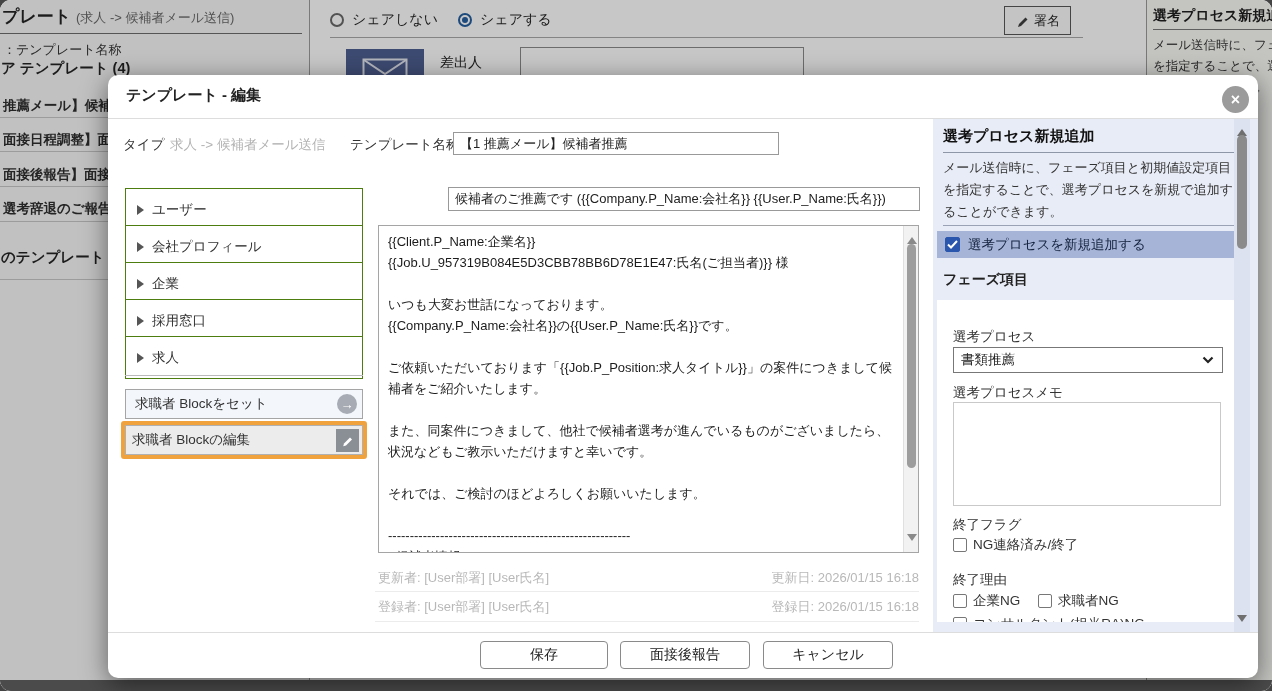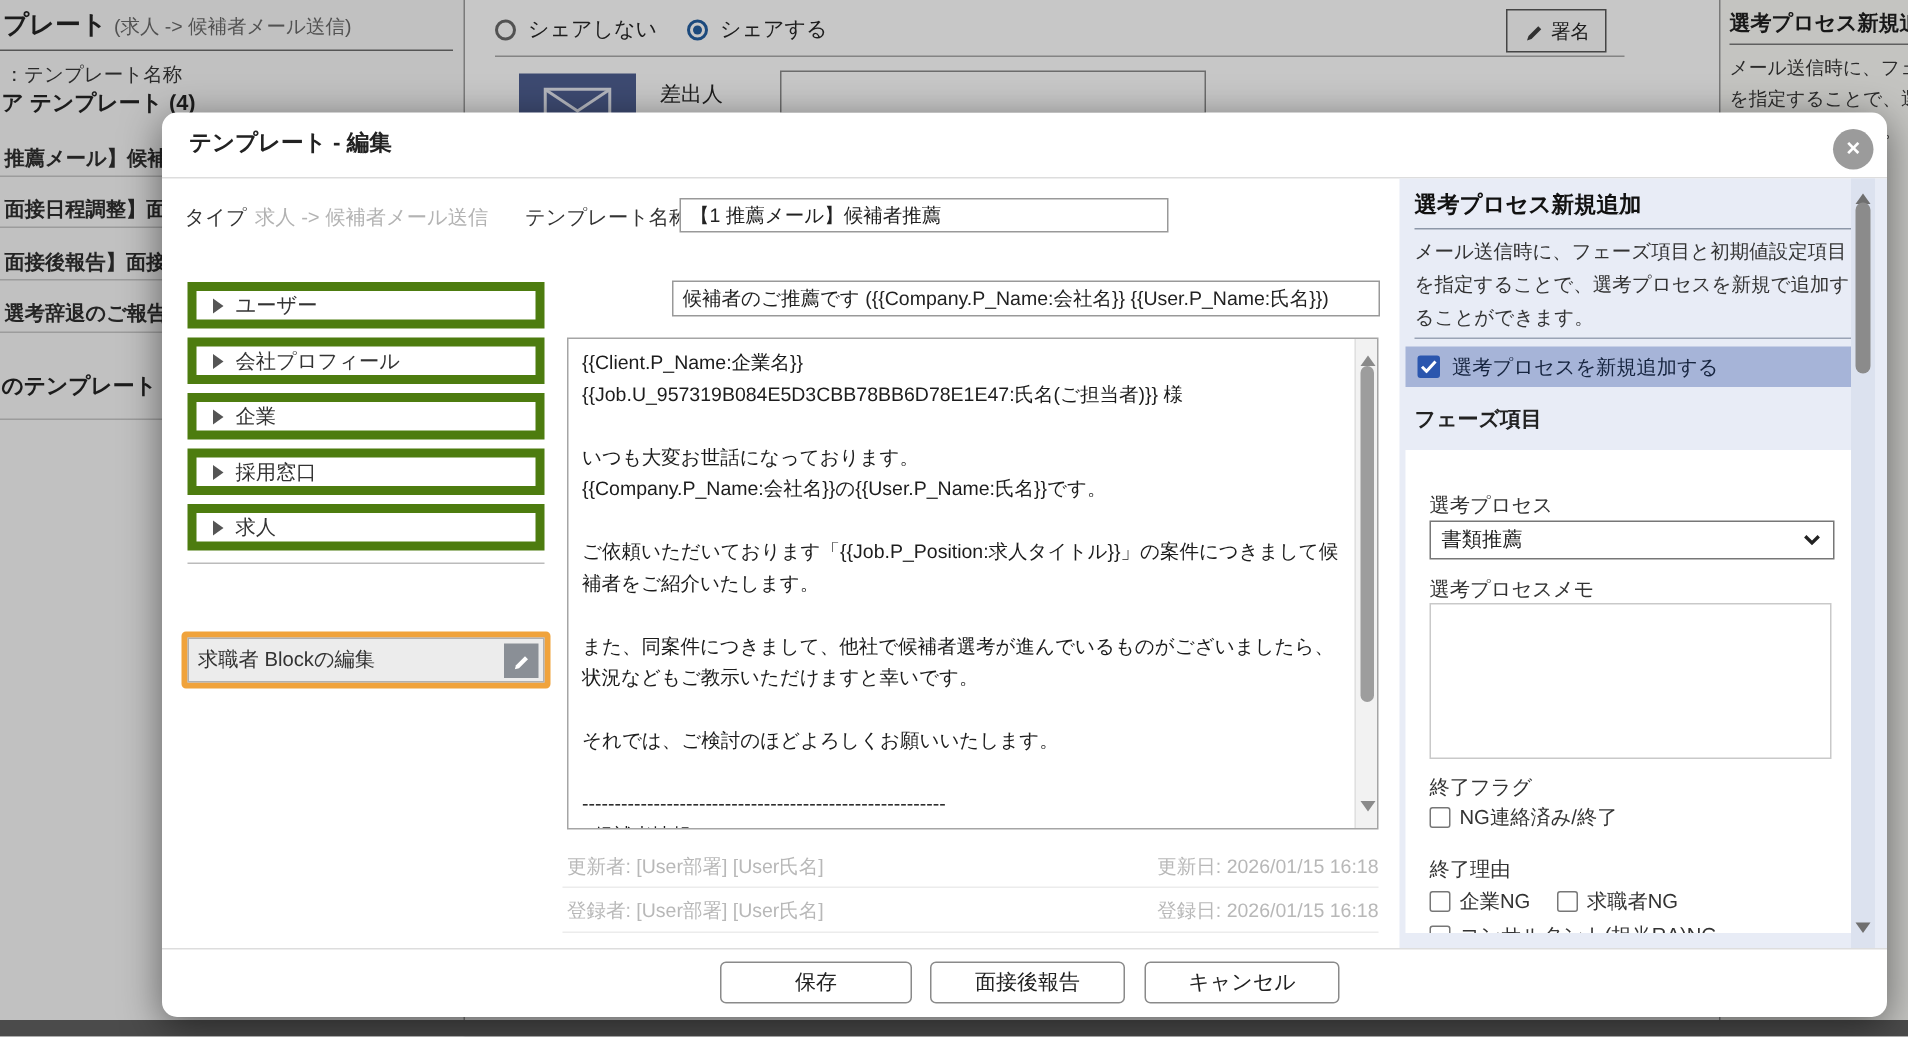--- a/index.html
+++ b/index.html
@@ -1,17 +1,17 @@
 <!DOCTYPE html>
 <html><head>
 <meta charset="utf-8">
 <style>
   * { margin:0; padding:0; box-sizing:border-box; }
   body { font-family:"Liberation Sans","DejaVu Sans",sans-serif; background:#444; }
-  .stage { position:relative; width:1272px; height:691px; overflow:hidden; background:#ffffff; margin:0 auto; }
+  .stage { position:relative; width:1272px; height:691px; overflow:hidden; background:#ffffff; margin:0 auto;border-radius:11px; }
   .abs { position:absolute; }
 
   
   .bg-sidebar { left:0; top:0; width:310px; height:691px; background:#f7f7f7; border-right:1px solid #9a9a9a; }
   .bgs-title { left:2px; top:5px; font-size:17px; font-weight:bold; color:#1f1f1f; white-space:nowrap; }
   .bgs-title small { font-size:13px; font-weight:normal; color:#666; }
   .bgs-underline { left:0; top:33px; width:302px; border-bottom:1px solid #6a6a6a; }
   .bgs-filter { left:3px; top:41px; font-size:13px; color:#333; white-space:nowrap; }
   .bgs-group { left:1px; font-size:14.5px; font-weight:bold; color:#1f1f1f; white-space:nowrap; }
   .bgs-item { left:3px; font-size:13.5px; color:#2a2a2a; white-space:nowrap;font-weight:bold; }
@@ -38,21 +38,21 @@
   
   .modal { left:108px; top:75px; width:1150px; height:603px; background:#fff; border-radius:10px; box-shadow:0 6px 26px rgba(0,0,0,0.5); z-index:10; overflow:hidden; }
   .m-title { left:18px; top:11px; font-size:15px; font-weight:bold; color:#222; }
   .m-close { left:1114px; top:11px; width:27px; height:27px; border-radius:50%; background:#9b9b9b; color:#fff; font-size:16px; font-weight:bold; display:flex; align-items:center; justify-content:center; cursor:pointer; }
   .m-hdiv { left:0; top:43px; width:1150px; border-bottom:1px solid #ddd; }
   .m-type-label { left:15px; top:61px; font-size:13.5px; color:#333; }
   .m-type-value { left:62px; top:61px; font-size:13.5px; color:#b3b3b3; }
   .m-name-label { left:242px; top:61px; font-size:13.5px; color:#333; }
   .m-name-input { left:345px; top:57px; width:326px; height:23px; border:1px solid #999; font-size:13px; padding:0 6px; color:#222; font-family:inherit; }
 
-  .acc { left:17px; width:238px; height:31px; background:#fff; border:6px solid #4d7c0f; display:flex; align-items:center; padding-left:26px; font-size:13.5px; color:#333; cursor:pointer; }
+  .acc { left:17px; width:238px; height:43px; background:#fff; border:1px solid #4d7c0f; display:flex; align-items:center; padding-left:26px; font-size:13.5px; color:#333; cursor:pointer; }
   .acc::before { content:""; position:absolute; left:11px; width:0; height:0; border:5px solid transparent; border-left:7px solid #555; }
   .m-coldiv { left:17px; top:300px; width:238px; border-bottom:1px solid #bbb; }
   .blk-set { left:17px; top:314px; width:238px; height:30px; background:#f3f6fb; border:1px solid #a5a5a5; display:flex; align-items:center; padding-left:9px; font-size:13.5px; color:#333; cursor:pointer; }
   .blk-set .circ { position:absolute; right:5px; width:20px; height:20px; border-radius:50%; background:#a7acb4; color:#fff; font-size:13px; font-weight:bold; display:flex; align-items:center; justify-content:center; }
   .blk-edit-wrap { left:13px; top:346px; width:246px; height:38px; border:4px solid #f0a33c; border-radius:3px; background:#f0a33c; }
   .blk-edit { width:100%; height:100%; background:#ececec; border:1px solid #b0b0b0; display:flex; align-items:center; padding-left:6px; font-size:13.5px; color:#333; position:relative; cursor:pointer; }
   .blk-edit .sq { position:absolute; right:3px; width:23px; height:23px; background:#8a8f96; display:flex; align-items:center; justify-content:center; }
 
   .m-subj-label { left:280px; top:117px; font-size:12px; color:#7f1d1d;margin-top:41px; }
   .m-subj-input { left:340px; top:112px; width:472px; height:24px; border:1px solid #999; font-size:13px; padding:0 6px; color:#222; font-family:inherit; }
@@ -167,20 +167,24 @@
         <span>企業</span>
       </div>
     <div class="abs acc" style="top:224px">
         <span>採用窓口</span>
       </div>
     <div class="abs acc" style="top:261px">
         <span>求人</span>
       </div>
     <div class="abs m-coldiv"></div>
 
+    <div class="abs blk-set">
+      <span>求職者 Blockをセット</span>
+      <span class="circ">→</span>
+    </div>
     <div class="abs blk-edit-wrap">
       <div class="blk-edit">
         <span>求職者 Blockの編集</span>
         <span class="sq">
           <svg width="13" height="13" viewBox="0 0 13 13">
               <path d="M3 9.5 L9 3.5 L11 5.5 L5 11.5 L2.2 12.2 Z" fill="#fff"></path>
             </svg>
         </span>
       </div>
     </div>

